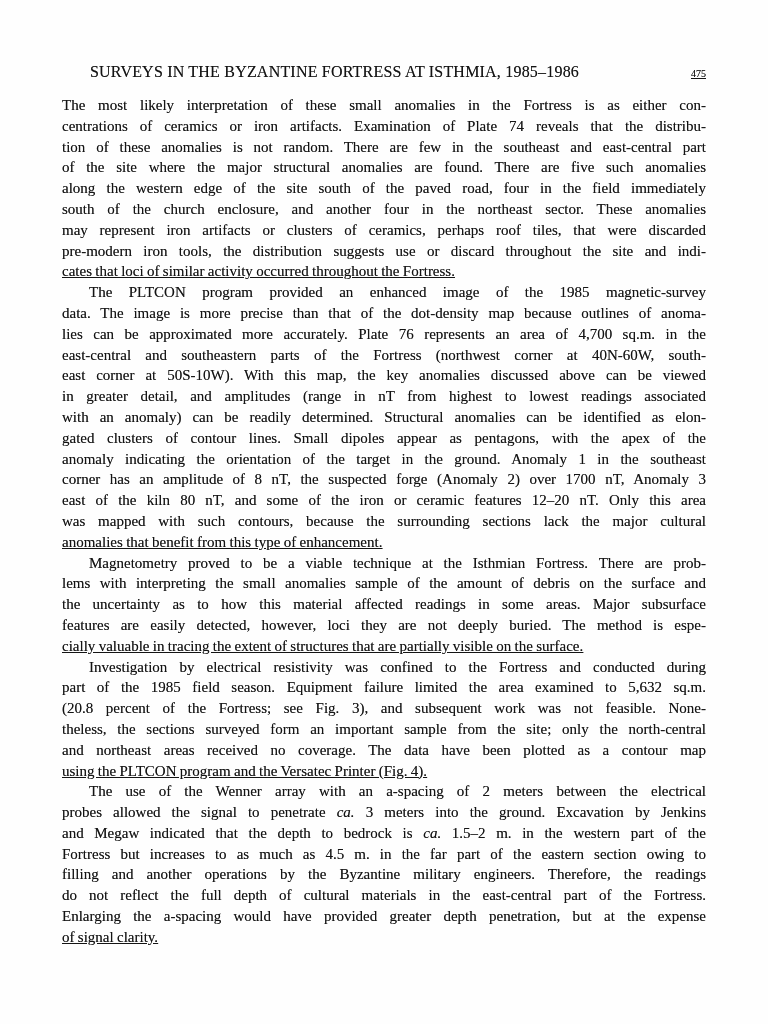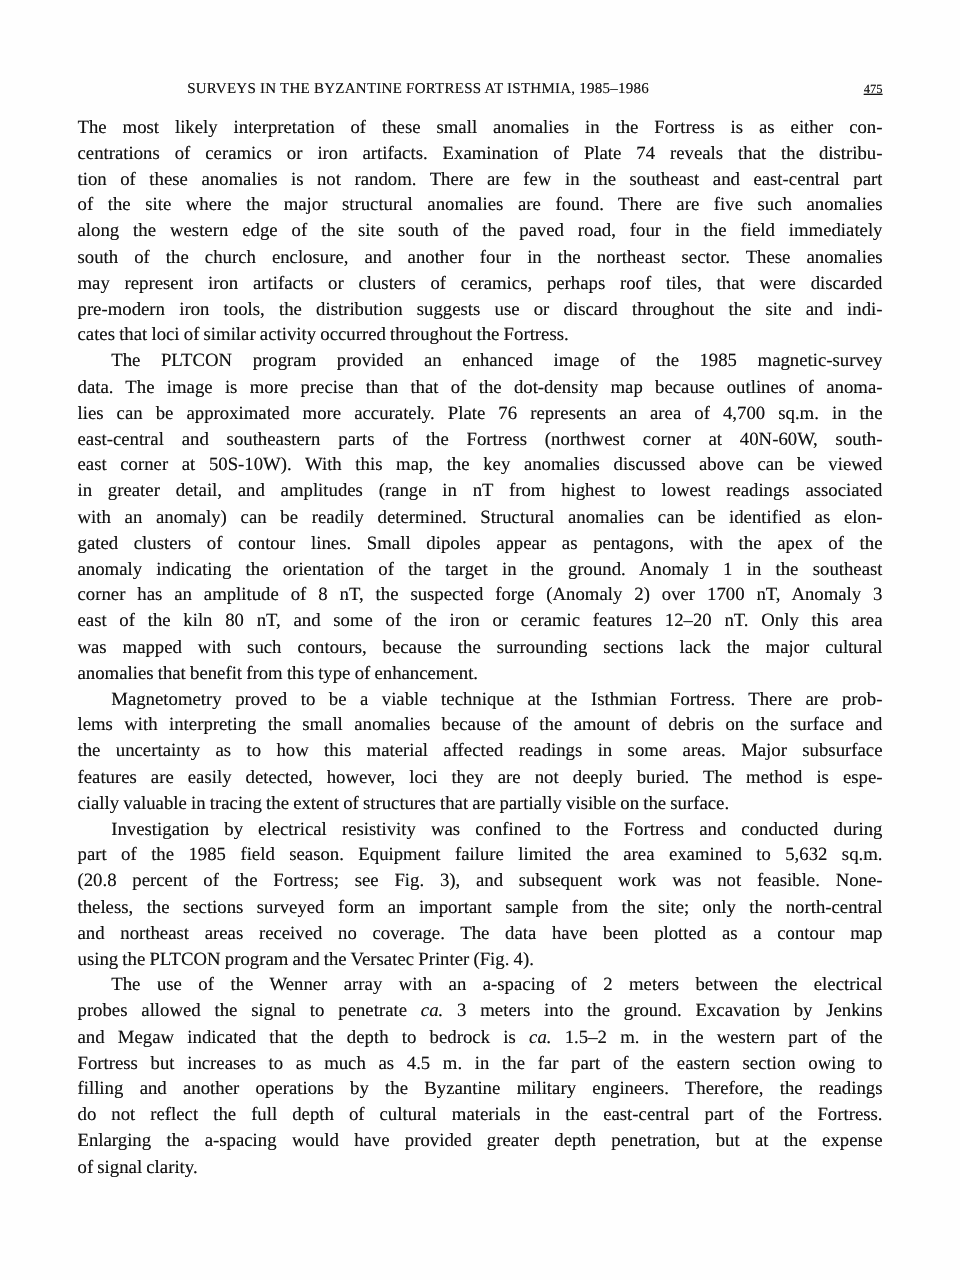--- a/index.html
+++ b/index.html
@@ -25,21 +25,21 @@
   .header-row {
     display: flex;
     align-items: baseline;
     margin-bottom: 14px;
     text-shadow: 0 0 0.4px rgba(20,20,20,0.55);
   }
   .running-head {
     flex: 1;
     text-align: center;
     padding-right: 84px;
-    font-size: 12px;
+    font-size: 16px;
     letter-spacing: 0.2px;
     white-space: nowrap;
   }
   .page-number {
     font-size: 10px;
     text-decoration: underline;
   }
   .para {
     margin: 0;
   }
@@ -51,20 +51,21 @@
     text-align: justify;
     text-align-last: justify;
     word-spacing: -0.4px;
     text-shadow: 0 0 0.4px rgba(20,20,20,0.55);
   }
   .line.indent {
     padding-left: 27px;
   }
   .line.last {
     text-align-last: left;
+    text-decoration: underline;
   }
 </style>
 </head>
 <body>
 
 <div class="page">
   <div class="content">
     <div class="header-row">
       <div class="running-head">SURVEYS IN THE BYZANTINE FORTRESS AT ISTHMIA, 1985–1986</div>
       <div class="page-number">475</div>
@@ -91,21 +92,21 @@
           <div class="line">with an anomaly) can be readily determined. Structural anomalies can be identified as elon-</div>
           <div class="line">gated clusters of contour lines. Small dipoles appear as pentagons, with the apex of the</div>
           <div class="line">anomaly indicating the orientation of the target in the ground. Anomaly 1 in the southeast</div>
           <div class="line">corner has an amplitude of 8 nT, the suspected forge (Anomaly 2) over 1700 nT, Anomaly 3</div>
           <div class="line">east of the kiln 80 nT, and some of the iron or ceramic features 12–20 nT. Only this area</div>
           <div class="line">was mapped with such contours, because the surrounding sections lack the major cultural</div>
           <div class="line last">anomalies that benefit from this type of enhancement.</div>
         </div>
         <div class="para">
           <div class="line indent">Magnetometry proved to be a viable technique at the Isthmian Fortress. There are prob-</div>
-          <div class="line">lems with interpreting the small anomalies because of the amount of debris on the surface and</div>
+          <div class="line">lems with interpreting the small anomalies sample of the amount of debris on the surface and</div>
           <div class="line">the uncertainty as to how this material affected readings in some areas. Major subsurface</div>
           <div class="line">features are easily detected, however, loci they are not deeply buried. The method is espe-</div>
           <div class="line last">cially valuable in tracing the extent of structures that are partially visible on the surface.</div>
         </div>
         <div class="para">
           <div class="line indent">Investigation by electrical resistivity was confined to the Fortress and conducted during</div>
           <div class="line">part of the 1985 field season. Equipment failure limited the area examined to 5,632 sq.m.</div>
           <div class="line">(20.8 percent of the Fortress; see Fig. 3), and subsequent work was not feasible. None-</div>
           <div class="line">theless, the sections surveyed form an important sample from the site; only the north-central</div>
           <div class="line">and northeast areas received no coverage. The data have been plotted as a contour map</div>

